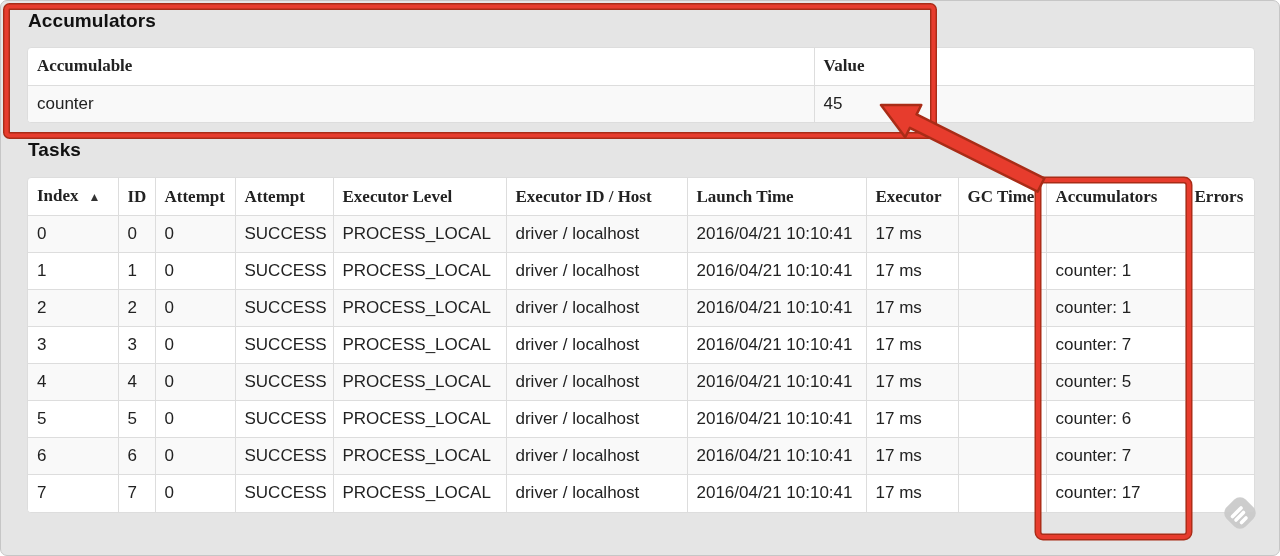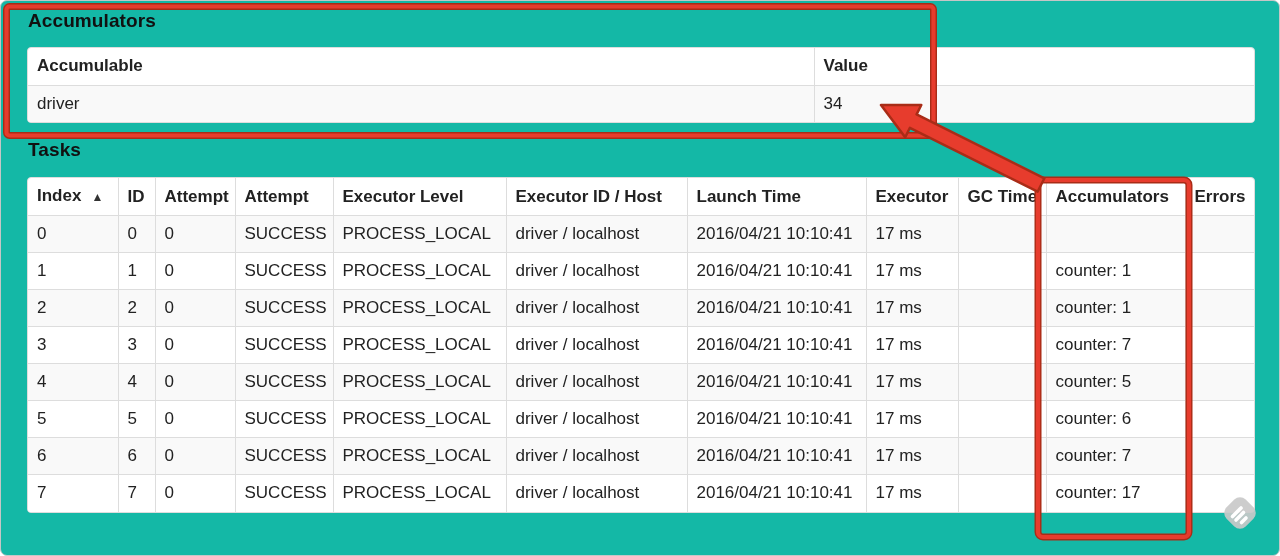--- a/index.html
+++ b/index.html
@@ -4,21 +4,21 @@
 <style>
   * { margin: 0; padding: 0; box-sizing: border-box; }
   html, body { background: #fff; }
   body {
     width: 1280px; height: 556px;
     font-family: "Liberation Sans", "DejaVu Sans", sans-serif;
     position: relative; overflow: hidden;
   }
   .page {
     position: absolute; inset: 0;
-    background: #14b8a6;
+    background: #e5e5e5;
     border: 1px solid #c6c6c6;
     border-radius: 7px;
     overflow: hidden;
   }
   .section-heading {
     position: absolute; left: 27px;
     font-size: 19px; font-weight: 700; color: #111;
     letter-spacing: 0.1px;
   }
   #acc-heading { top: 9px; }
@@ -32,21 +32,21 @@
   #acc-table-wrap { top: 46px; }
   #tasks-table-wrap { top: 176px; }
 
   table { border-collapse: collapse; table-layout: fixed; width: 100%; }
   th, td {
     font-size: 17px; color: #222; text-align: left;
     padding: 7px 9px; line-height: 22px; height: 37px;
     border-left: 1px solid #ddd; border-top: 1px solid #ddd;
     overflow: hidden; white-space: nowrap; vertical-align: middle;
   }
-  th { font-weight: 700; }
+  th { font-weight: 700; font-family: Liberation Serif, serif; }
   th:first-child, td:first-child { border-left: none; }
   thead tr:first-child th { border-top: none; }
   tbody tr:nth-child(odd) { background: #f9f9f9; }
   tbody tr:nth-child(even) { background: #fff; }
 
   
   #acc-table col.c0 { width: 786px; }
   #acc-table col.c1 { width: 442px; }
 
   
@@ -88,22 +88,22 @@
           <col class="c1">
         </colgroup>
       <thead>
         <tr>
           <th>Accumulable</th>
           <th>Value</th>
         </tr>
       </thead>
       <tbody>
           <tr>
-            <td>driver</td>
-            <td>34</td>
+            <td>counter</td>
+            <td>45</td>
           </tr>
         </tbody>
     </table>
   </div>
 
   <div class="section-heading" id="tasks-heading">Tasks</div>
 
   <div class="table-wrap" id="tasks-table-wrap">
     <table id="tasks-table">
       <colgroup>

